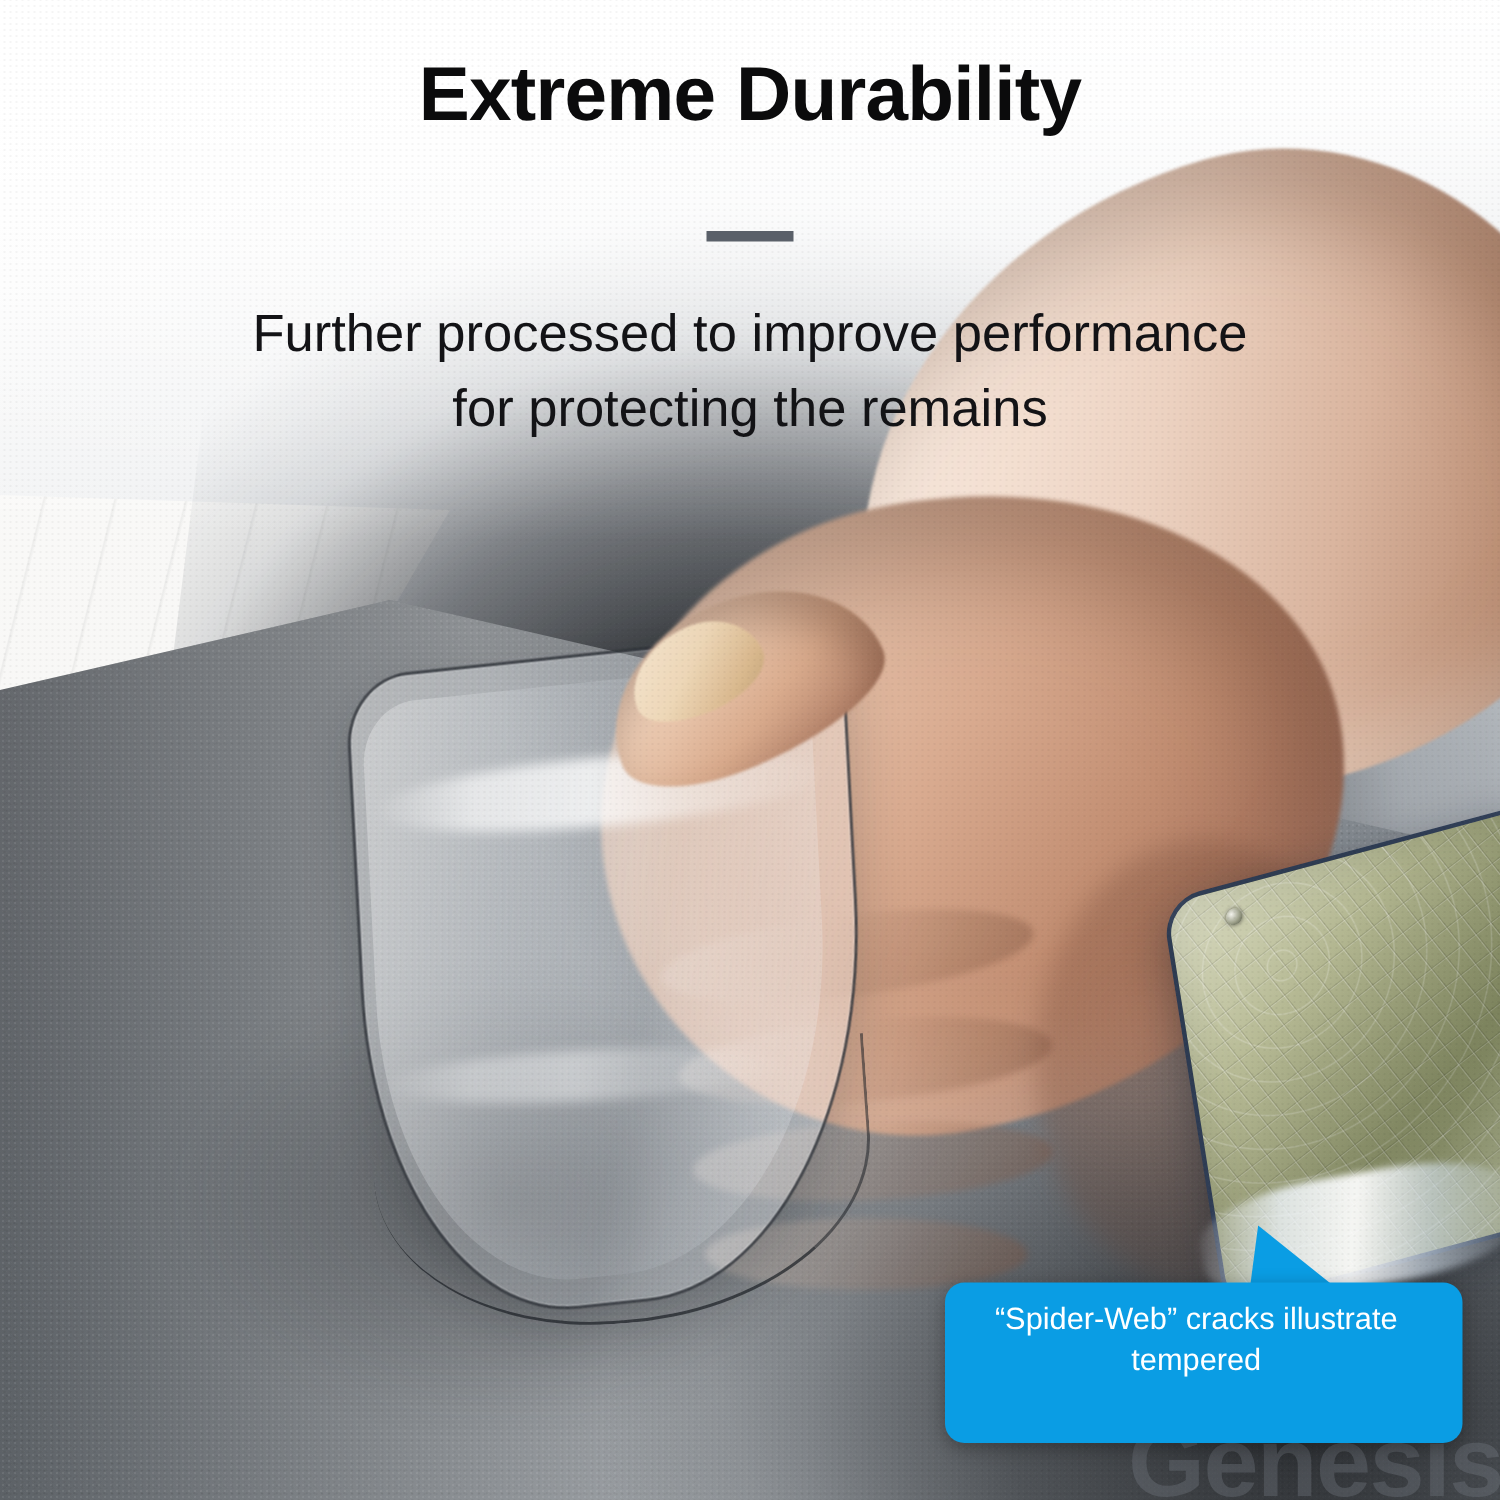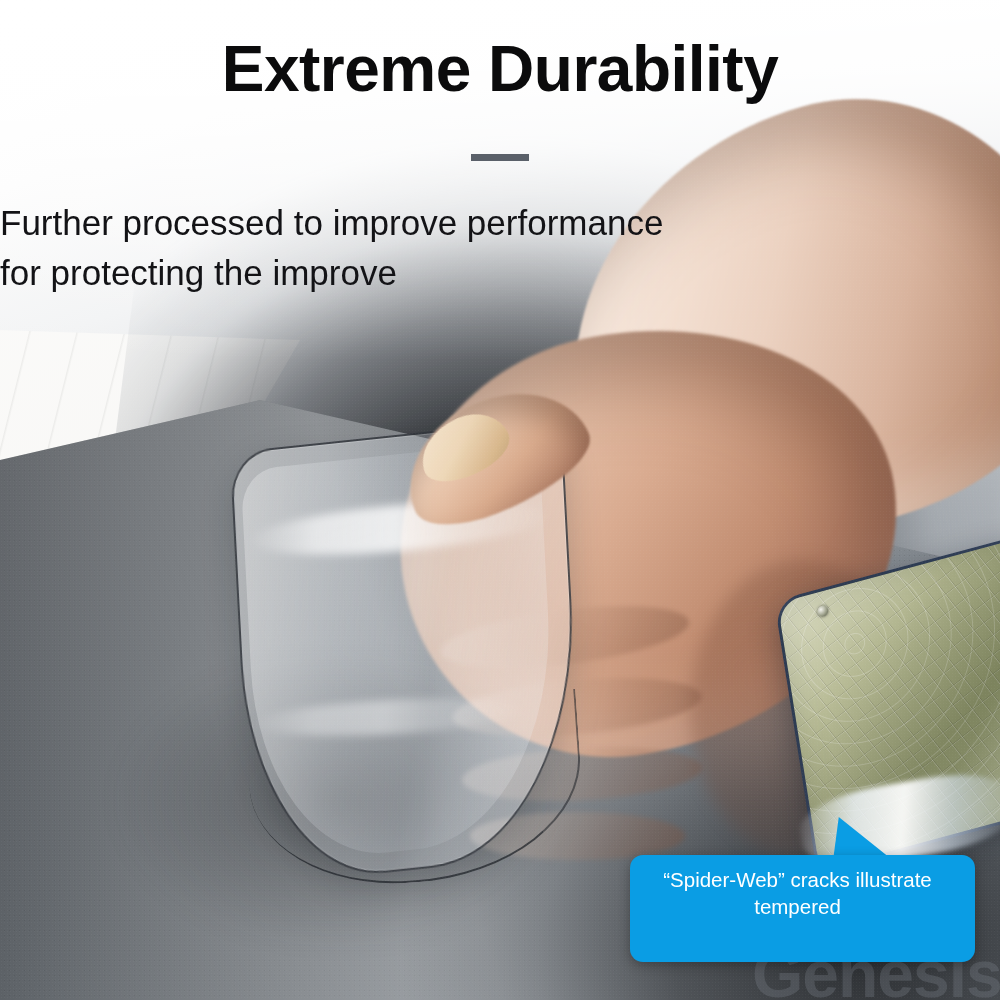--- a/index.html
+++ b/index.html
@@ -391,21 +391,21 @@
     filter: blur(2.5px);
     border-radius: 40%;
   }
 
   
   .headline {
     position: absolute;
     left: 0; right: 0;
     top: 36px;
     text-align: center;
-    font-size: 64px;
+    font-size: 51px;
     font-weight: bold;
     letter-spacing: -0.5px;
     color: #0b0b0c;
     line-height: 1.05;
     font-family: "Liberation Sans", sans-serif;
     text-shadow: 0 1px 2px rgba(255,255,255,0.55);
   }
 
   .divider {
     position: absolute;
@@ -414,21 +414,21 @@
     width: 58px;
     height: 7px;
     margin-left: -29px;
     background: #5a6069;
   }
 
   .subhead {
     position: absolute;
     left: 0; right: 0;
     top: 198px;
-    text-align: left;
+    text-align: center;
     font-size: 35px;
     font-weight: normal;
     color: #131316;
     line-height: 1.42;
     font-family: "Liberation Sans", sans-serif;
   }
   .subhead span { display: block; }
 
   
   .callout {
@@ -531,21 +531,21 @@
   <div class="layer grain"></div>
 
   <div class="watermark">Genesis</div>
 
   <div class="headline">Extreme Durability</div>
 
   <div class="divider"></div>
 
   <div class="subhead">
     <span>Further processed to improve performance</span>
-    <span>for protecting the improve</span>
+    <span>for protecting the remains</span>
   </div>
 
   <div class="callout-tail"></div>
   <div class="callout"></div>
   <div class="callout-text">
     <span>“Spider-Web” cracks illustrate tempered</span>
   </div>
 
 </div>
 

